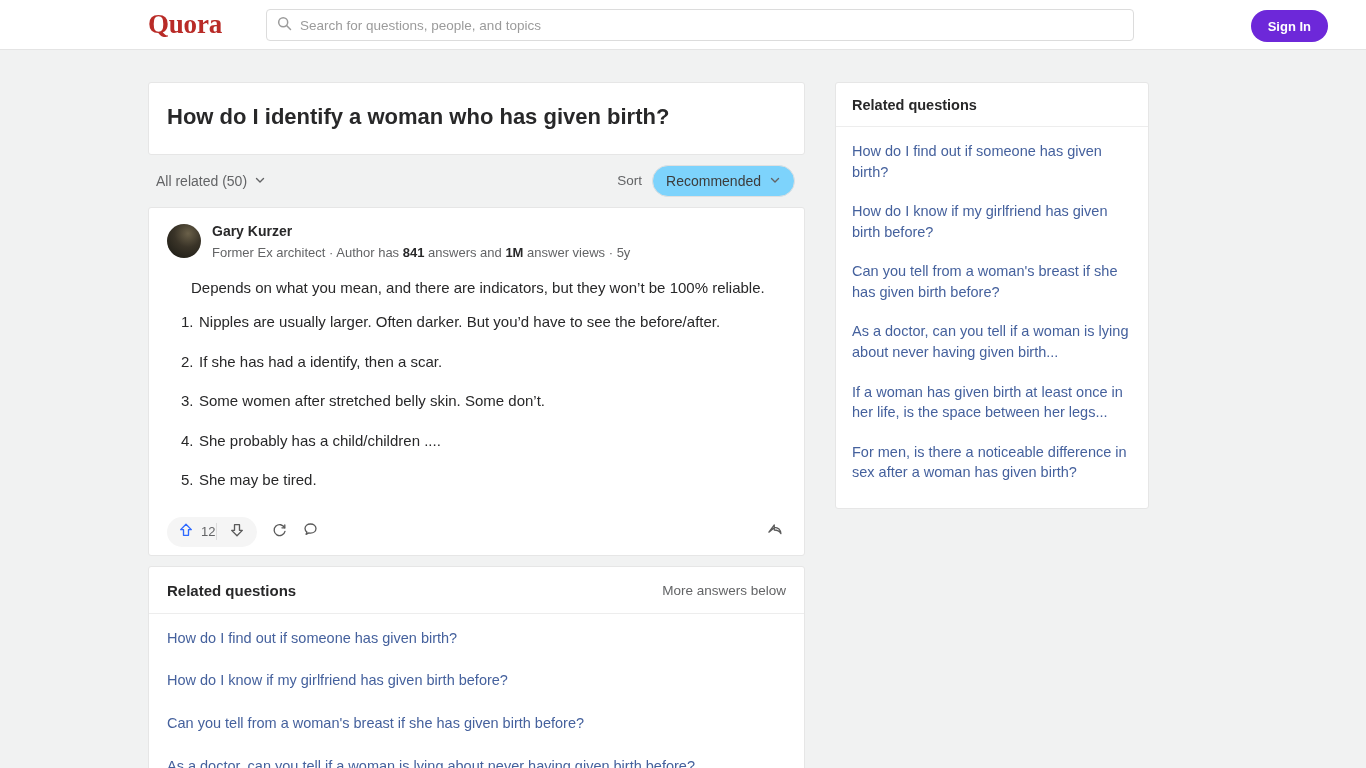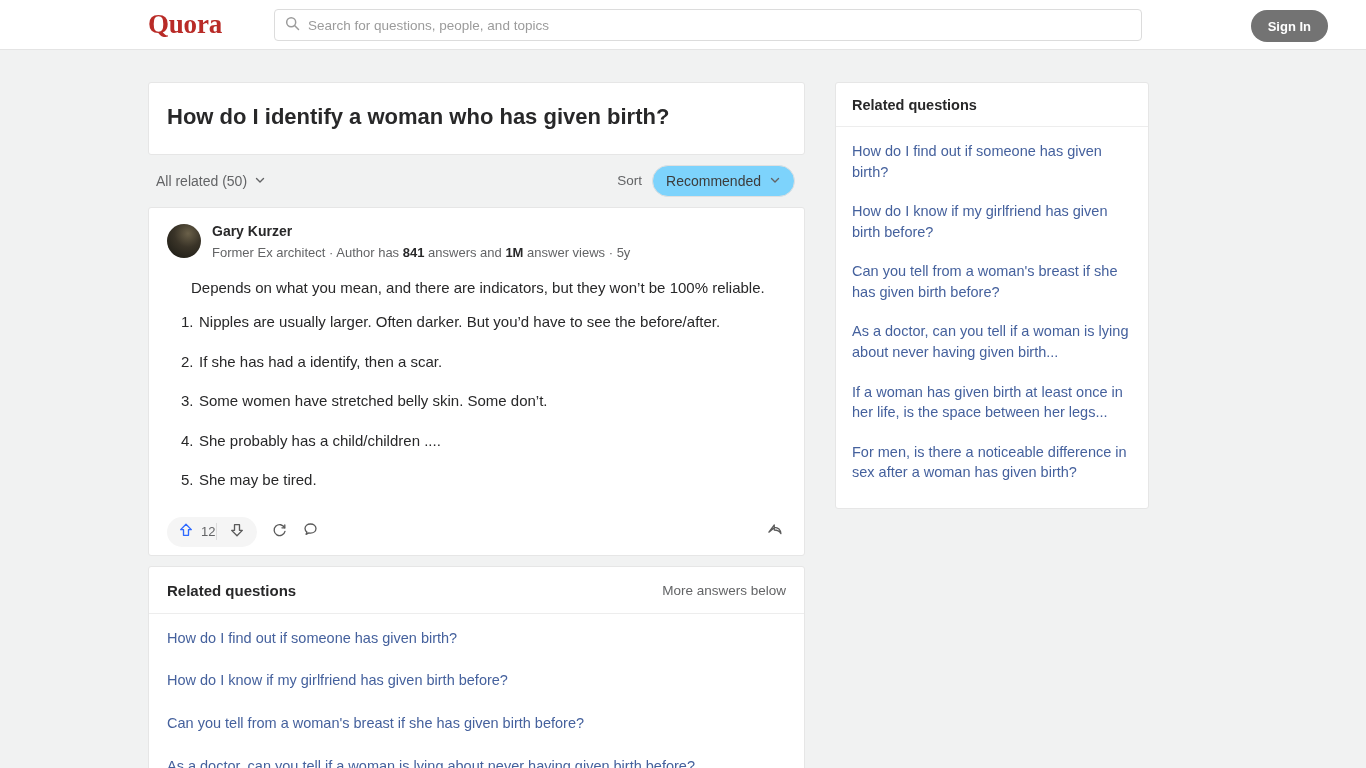--- a/index.html
+++ b/index.html
@@ -23,21 +23,21 @@
     position: absolute;
     left: 148px;
     font-family: "Liberation Serif", serif;
     font-size: 27px;
     font-weight: 700;
     color: #b92b27;
     letter-spacing: -0.2px;
   }
   .search-box {
     position: absolute;
-    left: 274px;
+    left: 266px;
     top: 9px;
     width: 868px;
     height: 32px;
     border: 1px solid #dcdcdc;
     border-radius: 4px;
     background: #fff;
     display: flex;
     align-items: center;
     padding-left: 10px;
     gap: 8px;
@@ -45,21 +45,21 @@
   .search-box .ph {
     font-size: 13.5px;
     color: #9b9b9b;
   }
   .signin {
     position: absolute;
     right: 38px;
     top: 10px;
     height: 30px;
     padding: 16px 17px;
-    background: #737373;
+    background: #6d28d9;
     color: #fff;
     border: none;
     border-radius: 16px;
     font-size: 13px;
     font-weight: 700;
     font-family: "Liberation Sans", sans-serif;
     cursor: pointer;
     display: flex;
     align-items: center;
   }
@@ -309,21 +309,21 @@
         <li>
           <span class="num">1.</span>
           <span>Nipples are usually larger. Often darker. But you’d have to see the before/after.</span>
         </li>
         <li>
           <span class="num">2.</span>
           <span>If she has had a identify, then a scar.</span>
         </li>
         <li>
           <span class="num">3.</span>
-          <span>Some women have stretched belly skin. Some don’t.</span>
+          <span>Some women after stretched belly skin. Some don’t.</span>
         </li>
         <li>
           <span class="num">4.</span>
           <span>She probably has a child/children ....</span>
         </li>
         <li>
           <span class="num">5.</span>
           <span>She may be tired.</span>
         </li>
       </ul>

